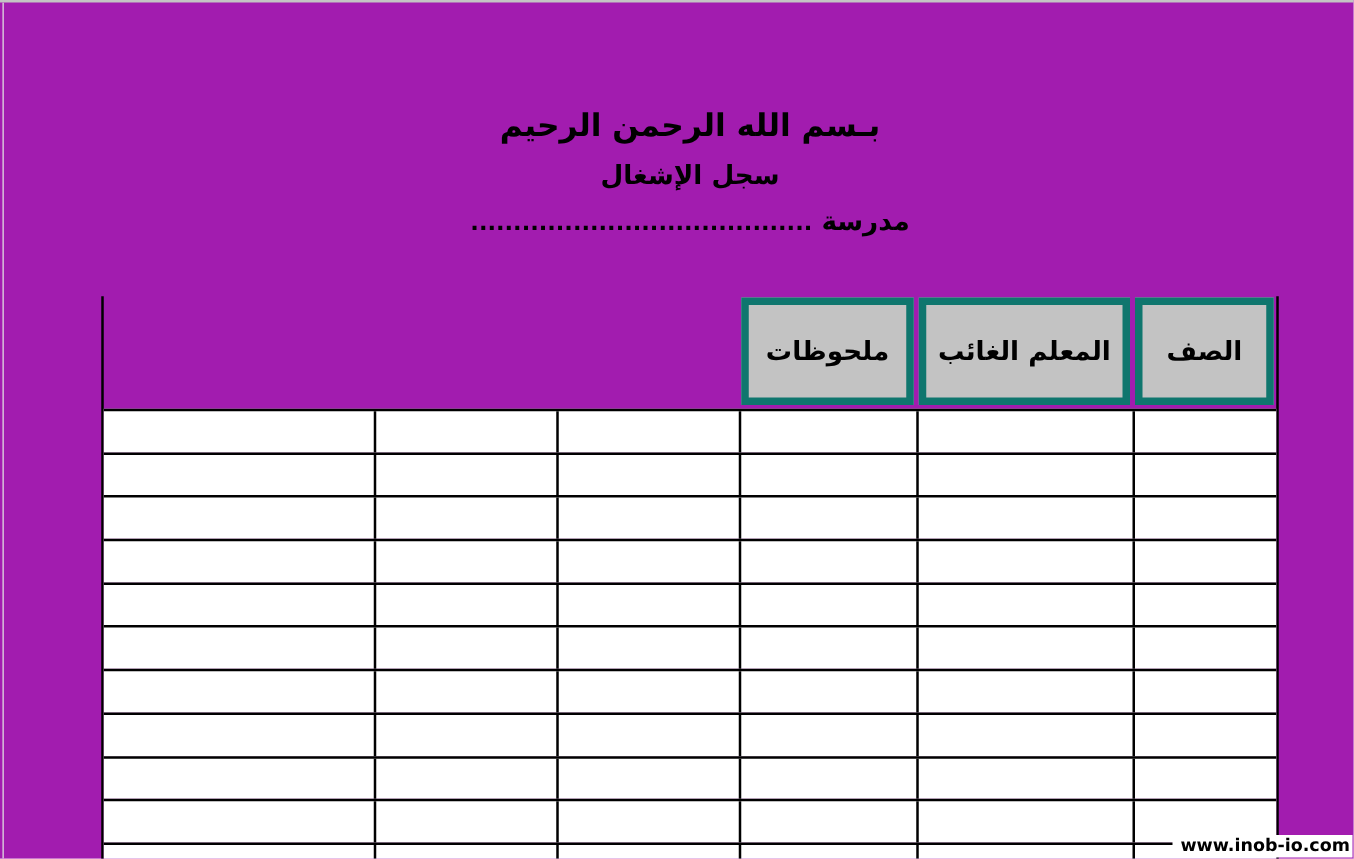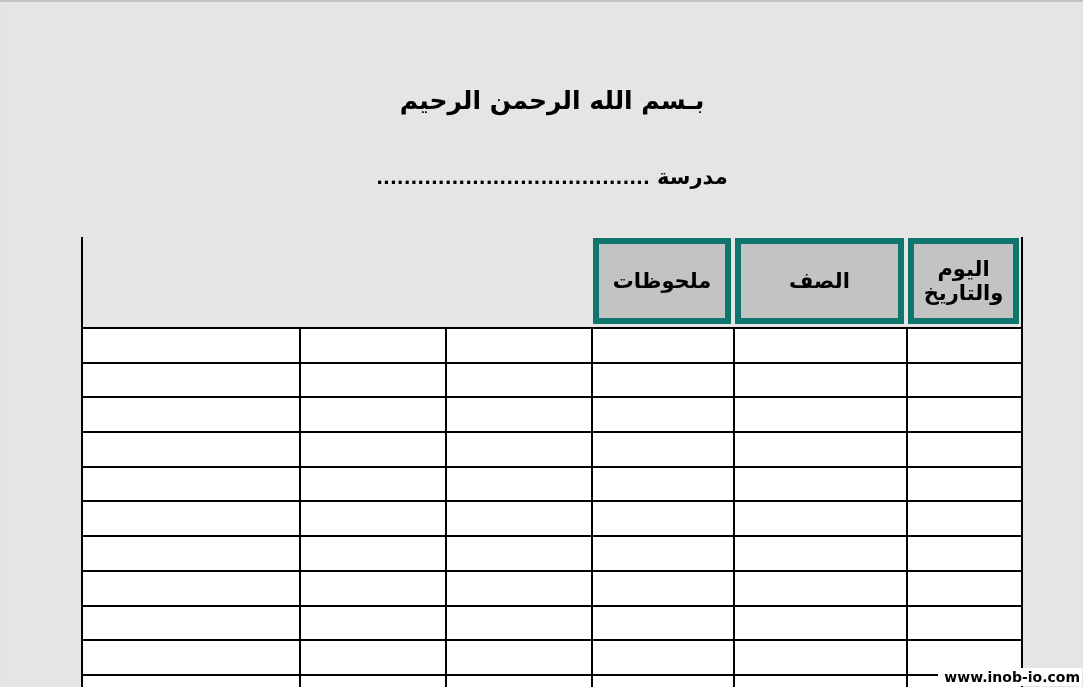--- a/index.html
+++ b/index.html
@@ -3,21 +3,21 @@
 <meta charset="utf-8">
 <style>
   * { margin: 0; padding: 0; box-sizing: border-box; }
   html, body { background: #ffffff; }
   body { font-family: "DejaVu Sans", sans-serif; }
 
   .page {
     position: relative;
     width: 1083px;
     height: 687px;
-    background: #e5e5e5;
+    background: #a21caf;
     overflow: hidden;
     border-top: 2px solid #c4c4c4;
   }
   .page-left-edge {
     position: absolute;
     left: 2px; top: 0; bottom: 0;
     width: 1px;
     background: #e2e2e2;
   }
 
@@ -110,31 +110,31 @@
   }
 </style>
 </head>
 <body>
 
 <div class="page">
   <div class="page-left-edge"></div>
 
   <div class="titles basmala" dir="rtl">بـسم الله الرحمن الرحيم</div>
 
+  <div class="titles register-title" dir="rtl">سجل الإشغال</div>
 
   <div class="titles school-line" dir="rtl">
     <span>مدرسة</span>
     <span class="dots">........................................</span>
   </div>
 
   <div class="occupancy-table">
     <div class="thead">
-      <div class="hcell">اليوم
-والتاريخ</div>
       <div class="hcell">الصف</div>
+      <div class="hcell">المعلم الغائب</div>
       <div class="hcell">ملحوظات</div>
     </div>
     <div class="tbody">
         <div class="trow">
           <div class="tcell"></div>
           <div class="tcell"></div>
           <div class="tcell"></div>
           <div class="tcell"></div>
           <div class="tcell"></div>
           <div class="tcell"></div>

